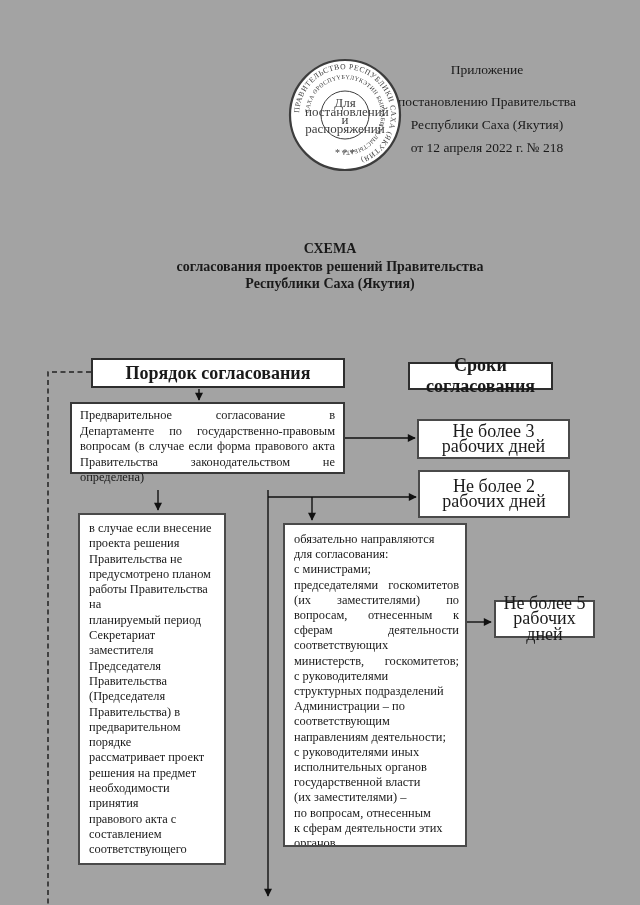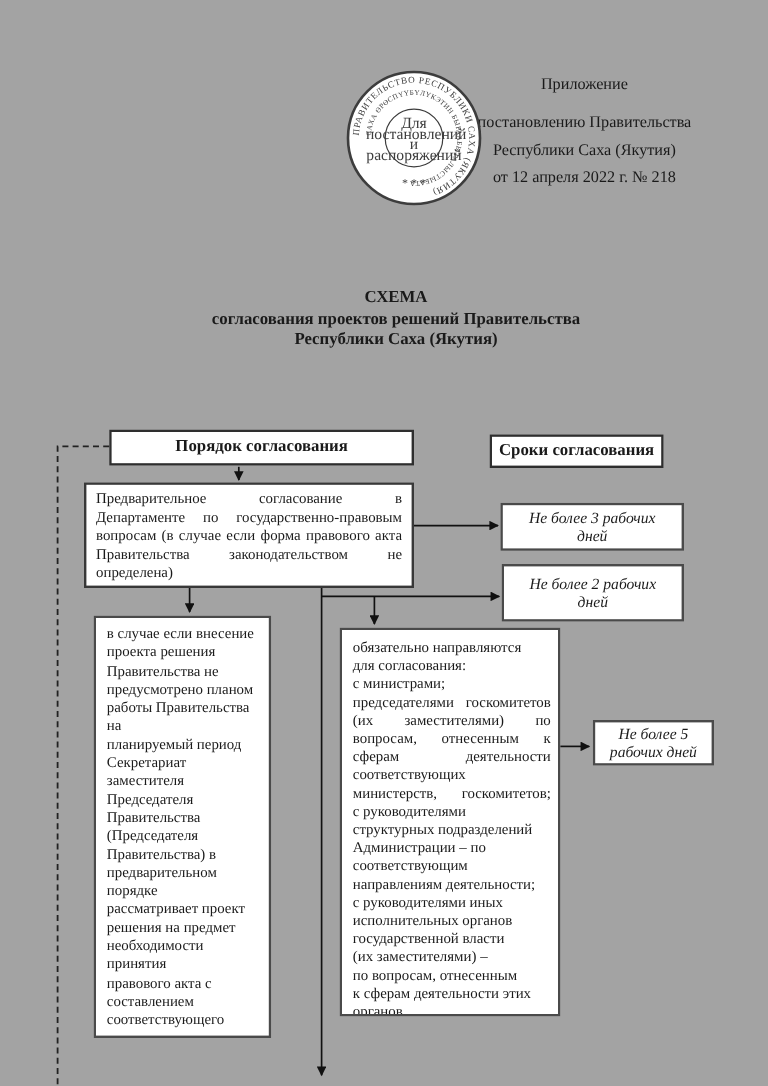--- a/index.html
+++ b/index.html
@@ -19,28 +19,28 @@
     position:absolute;left:18px;top:42px;width:80px;text-align:center;
     font-size:13px;line-height:8.5px;color:#3d3d3d;white-space:pre-line;
     font-family:Liberation Serif, serif;
   }
   
   .doc-title{position:absolute;left:20px;top:240px;width:620px;text-align:center;
     font-weight:bold;font-size:14px;line-height:17.5px;}
   
   .fbox{position:absolute;background:#fff;box-sizing:border-box;font-size:12.4px;}
   .hdr{border:2px solid #2e2e2e;font-weight:bold;text-align:center;
-    display:flex;align-items:center;justify-content:center;font-size:14px;}
+    display:flex;align-items:center;justify-content:center;font-size:18px;}
   #hdr-left{left:91px;top:358px;width:254px;height:30px;}
   #hdr-right{left:408px;top:362px;width:145px;height:28px;}
-  #box-preliminary{left:70px;top:402px;width:275px;height:88px;border:2px solid #383838;
+  #box-preliminary{left:70px;top:402px;width:275px;height:72px;border:2px solid #383838;
     padding:4px 8px;line-height:15.6px;white-space:pre-line;
     text-align:justify;text-align-last:justify;}
   .durbox{border:2px solid #4a4a4a;display:flex;align-items:center;justify-content:center;
-    text-align:center;font-size:13px;line-height:15.5px;padding:3px 10px;font-style:italic;}
+    text-align:center;font-size:18px;line-height:15.5px;padding:3px 10px;}
   #dur-3{left:417px;top:419px;width:153px;height:40px;}
   #dur-2{left:418px;top:470px;width:152px;height:48px;}
   #dur-5{left:494px;top:600px;width:101px;height:38px;padding:3px 6px;}
   #box-secretariat{left:78px;top:513px;width:148px;height:352px;border:2px solid #4a4a4a;
     padding:6px 12px 0 9px;line-height:15.3px;white-space:pre-line;overflow:hidden;}
   #box-approval{left:283px;top:523px;width:184px;height:324px;border:2px solid #4a4a4a;
     padding:7px 6px 0 9px;line-height:15.2px;overflow:hidden;}
   #box-approval p{margin:0;white-space:pre-line;}
   #box-approval p.just{text-align:justify;text-align-last:justify;}
   

